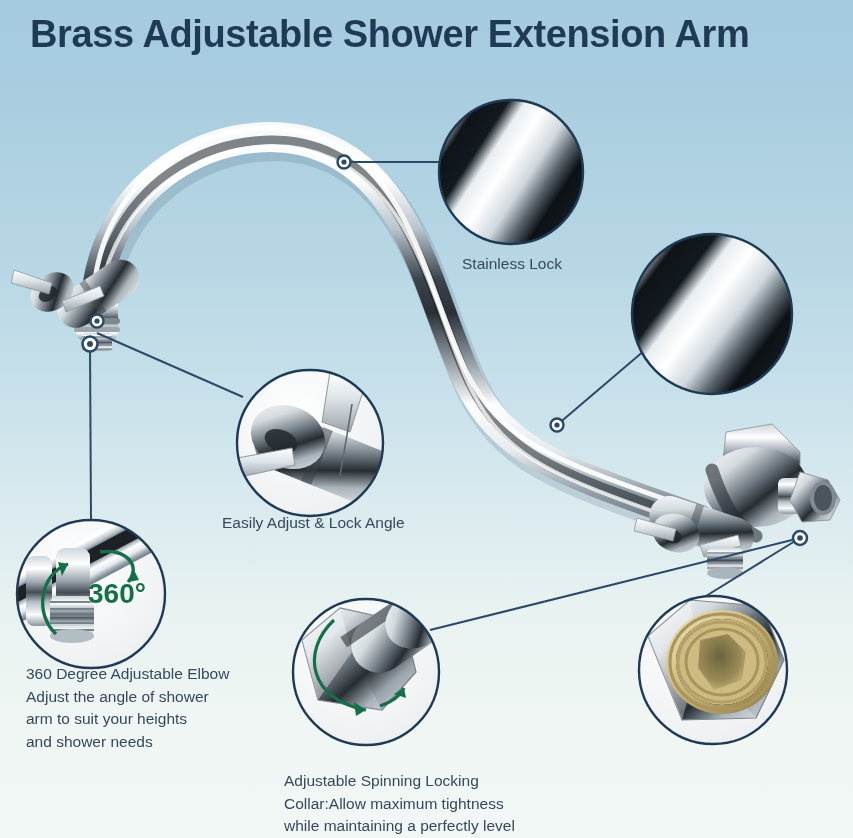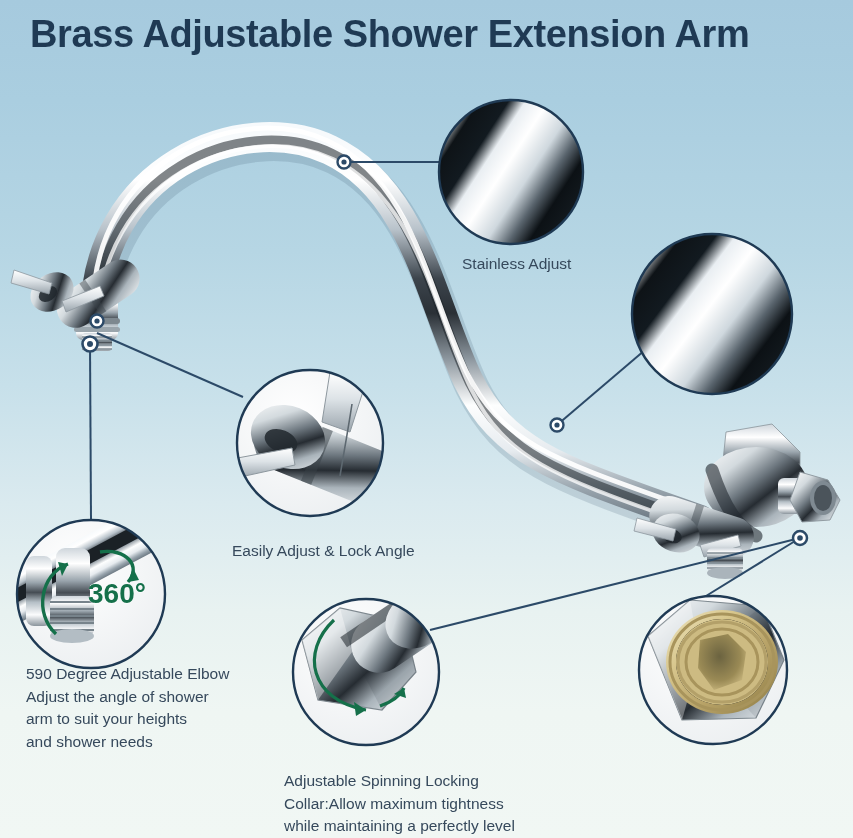--- a/index.html
+++ b/index.html
@@ -34,21 +34,21 @@
   .callout-text{
     position:absolute;
     color:#36495c;
     font-size:15.5px;
     line-height:22.5px;
     font-family:"Liberation Sans","DejaVu Sans",sans-serif;
     white-space:pre-line;
   }
   #lbl-stainless{left:462px;top:253px;}
   #lbl-chrome{left:628px;top:378px;}
-  #lbl-easily{left:232px;top:512px;margin-top:28px;}
+  #lbl-easily{left:222px;top:512px;}
   #lbl-360{left:26px;top:663px;}
   #lbl-collar{left:284px;top:746px;margin-top:24px;}
   #lbl-brass{left:641px;top:746px;}
   .deg-badge{
     position:absolute;left:88px;top:578px;
     color:#15704a;font-size:28px;font-weight:bold;
     font-family:"Liberation Sans","DejaVu Sans",sans-serif;
     text-shadow:0 1px 1px rgba(255,255,255,.55);
     pointer-events:none;
   }
@@ -366,26 +366,26 @@
         <ellipse cx="722" cy="662" rx="52" ry="48" fill="none" stroke="#a8945c" stroke-width="3"></ellipse>
         <ellipse cx="722" cy="662" rx="44" ry="40" fill="none" stroke="#b3a069" stroke-width="3"></ellipse>
         <ellipse cx="722" cy="662" rx="36" ry="33" fill="none" stroke="#a8945c" stroke-width="3"></ellipse>
 
         <polygon points="700,640 728,634 746,652 742,680 714,690 698,668" fill="url(#holeDark)"></polygon>
       </g>
       <circle cx="713" cy="670" r="74" fill="none" stroke="#1f3a54" stroke-width="2.4"></circle>
     </g>
   </svg>
 
-  <div class="callout-text" id="lbl-stainless">Stainless Adjust</div>
+  <div class="callout-text" id="lbl-stainless">Stainless Lock</div>
 
 
   <div class="callout-text" id="lbl-easily">Easily Adjust &amp; Lock Angle</div>
 
-  <div class="callout-text" id="lbl-360">590 Degree Adjustable Elbow
+  <div class="callout-text" id="lbl-360">360 Degree Adjustable Elbow
 Adjust the angle of shower
 arm to suit your heights
 and shower needs</div>
 
   <div class="deg-badge">360°</div>
 
   <div class="callout-text" id="lbl-collar">Adjustable Spinning Locking
 Collar:Allow maximum tightness
 while maintaining a perfectly level
 shower extension</div>

